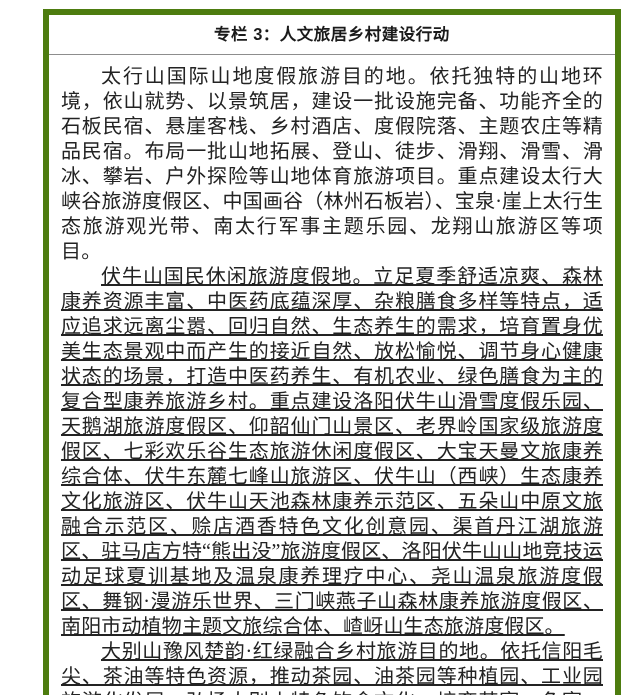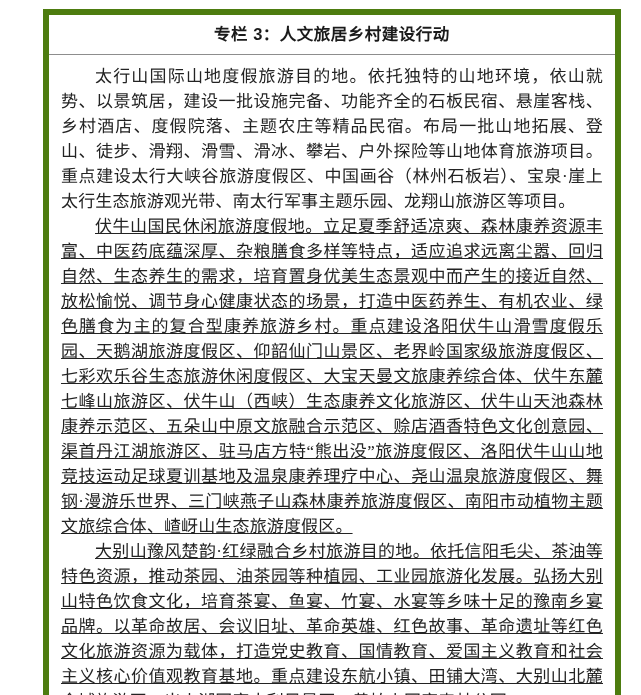--- a/index.html
+++ b/index.html
@@ -53,21 +53,21 @@
     white-space: nowrap;
   }
 
   .callout-body {
     padding: 9px 12px 10px 12px;
     box-sizing: border-box;
   }
 
   .para {
     font-family: "Liberation Serif", "DejaVu Serif", serif;
-    font-size: 17px;
+    font-size: 20px;
     line-height: 25px;
     color: #232323;
     text-align: justify;
     text-justify: inter-character;
     text-indent: 2em;
     margin: 0 0 0 0;
     letter-spacing: 0.15px;
     word-break: break-all;
   }
 

